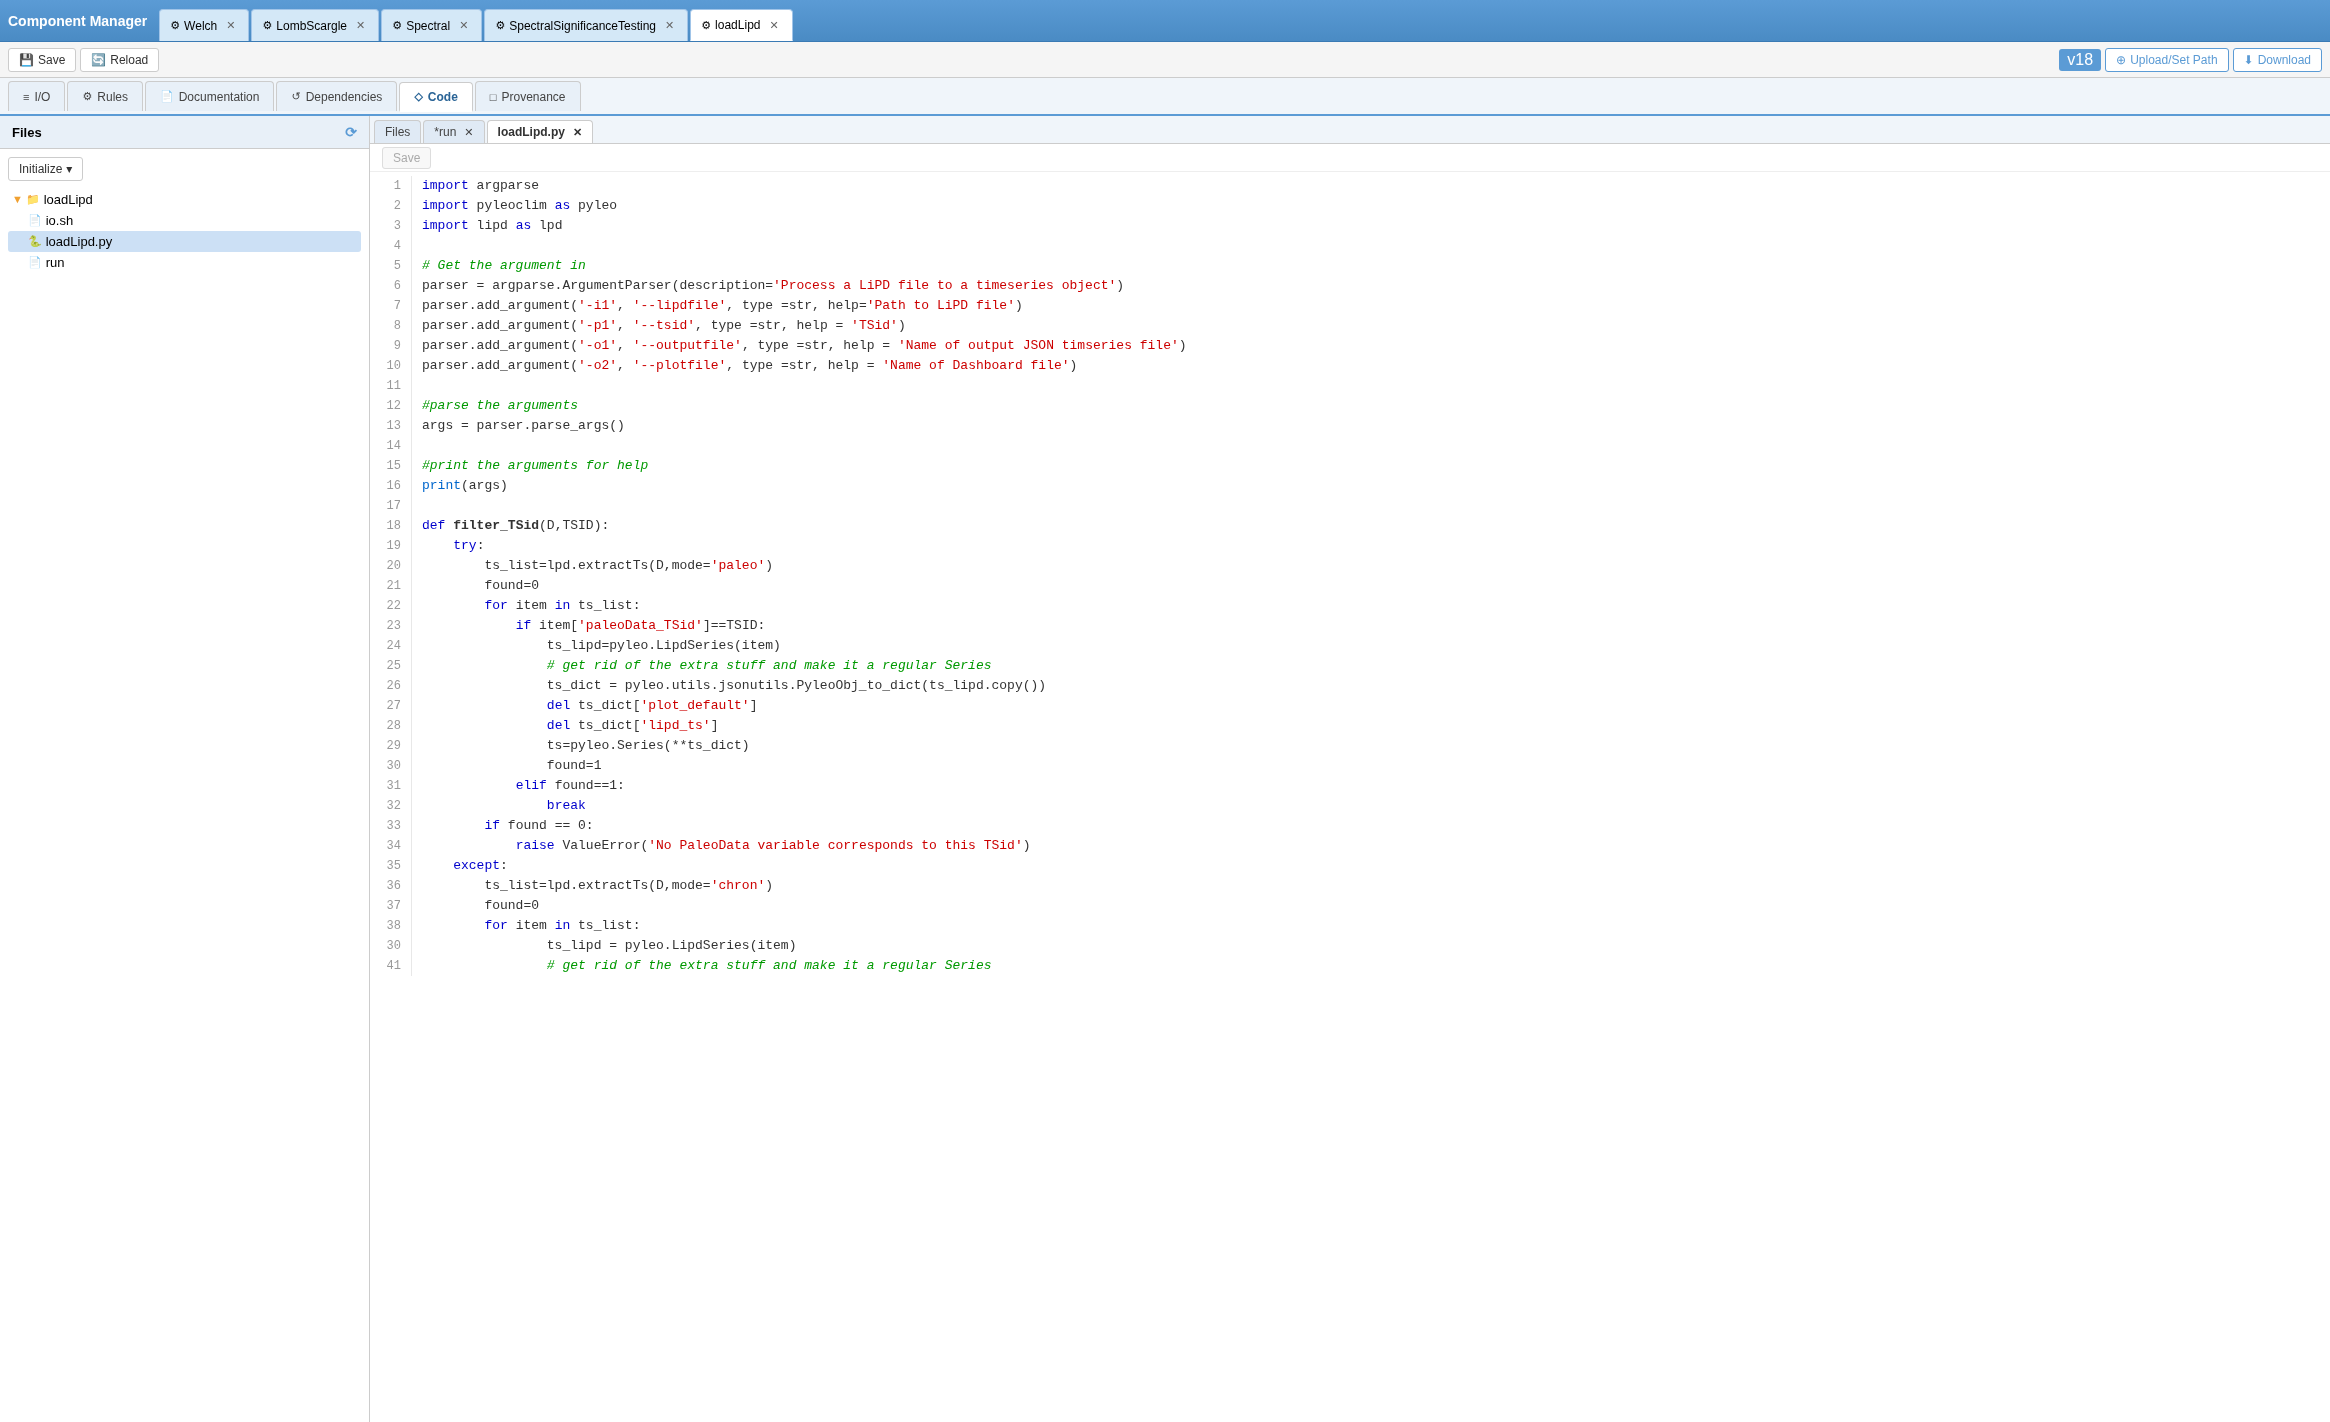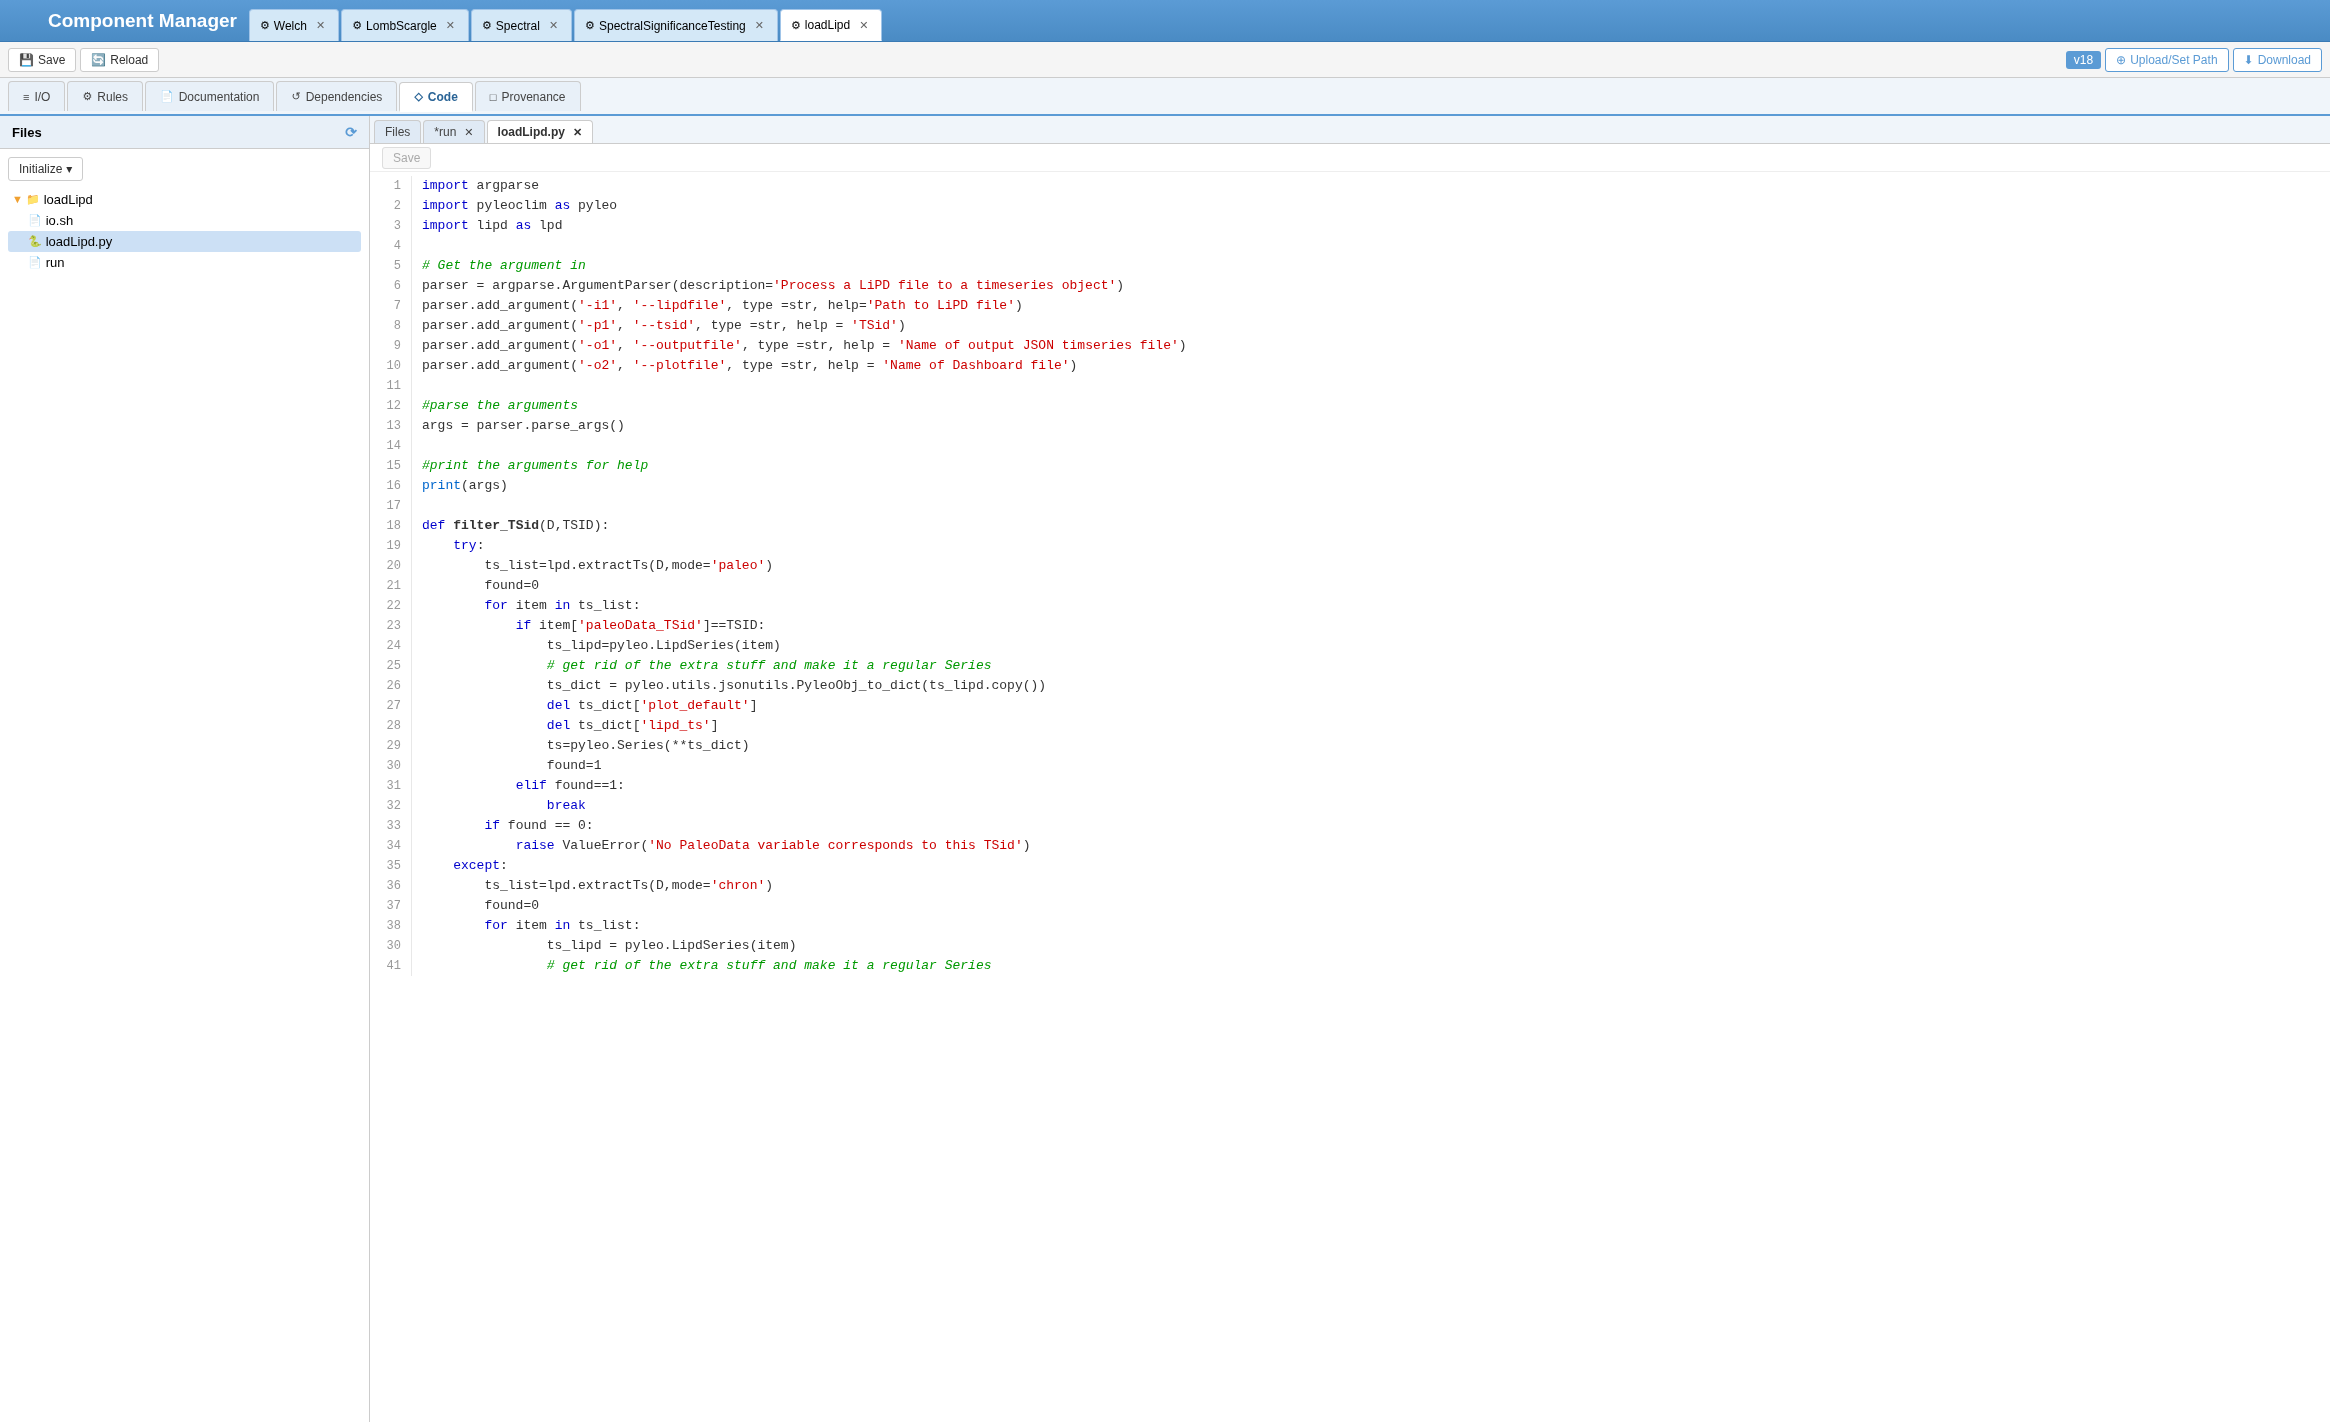--- a/index.html
+++ b/index.html
@@ -6,21 +6,21 @@
     body { font-family: 'Segoe UI', Arial, sans-serif; font-size: 13px; background: #f0f0f0; overflow: hidden; }
 
     
     #title-bar {
       display: flex; align-items: center;
       background: linear-gradient(to bottom, #5b9bd5, #4a8bc4);
       height: 42px; padding: 0 8px;
       border-bottom: 1px solid #3a7ab4;
     }
     #title-bar .app-title {
-      color: white; font-weight: bold; font-size: 19px; margin-right: 12px; margin-left: 40px;
+      color: white; font-weight: bold; font-size: 14px; margin-right: 12px;
     }
     .tab {
       display: flex; align-items: center;
       background: #d4e8f7; border: 1px solid #a0c4e8;
       border-bottom: none; border-radius: 4px 4px 0 0;
       padding: 4px 10px; margin-right: 2px; font-size: 12px;
       height: 32px; cursor: pointer; position: relative;
     }
     .tab.active {
       background: white; border-bottom: 1px solid white; z-index: 2;
@@ -38,21 +38,21 @@
       height: 36px; padding: 0 8px; gap: 4px;
     }
     .toolbar-btn {
       display: flex; align-items: center; gap: 4px;
       padding: 4px 10px; border: 1px solid #ccc; background: white;
       border-radius: 3px; cursor: pointer; font-size: 12px;
       color: #333;
     }
     .version-badge {
       margin-left: auto; background: #5b9bd5; color: white;
-      padding: 2px 8px; border-radius: 3px; font-size: 12px;
+      padding: 2px 8px; border-radius: 3px; font-size: 16px;
     }
     .upload-btn {
       display: flex; align-items: center; gap: 4px;
       padding: 4px 10px; border: 1px solid #5b9bd5; background: white;
       border-radius: 3px; cursor: pointer; font-size: 12px; color: #5b9bd5;
     }
     .download-btn {
       display: flex; align-items: center; gap: 4px;
       padding: 4px 10px; border: 1px solid #5b9bd5; background: white;
       border-radius: 3px; cursor: pointer; font-size: 12px; color: #5b9bd5;

